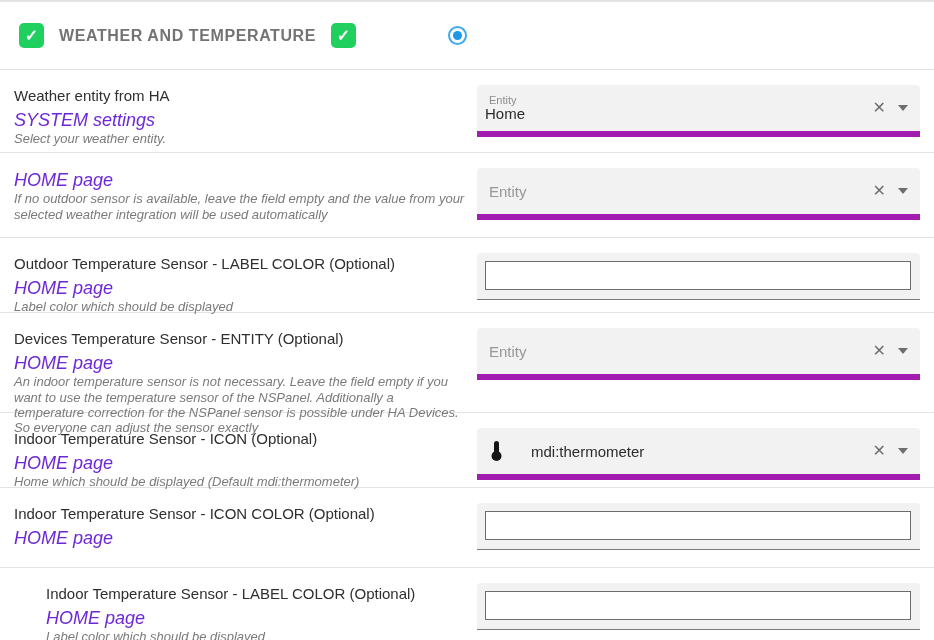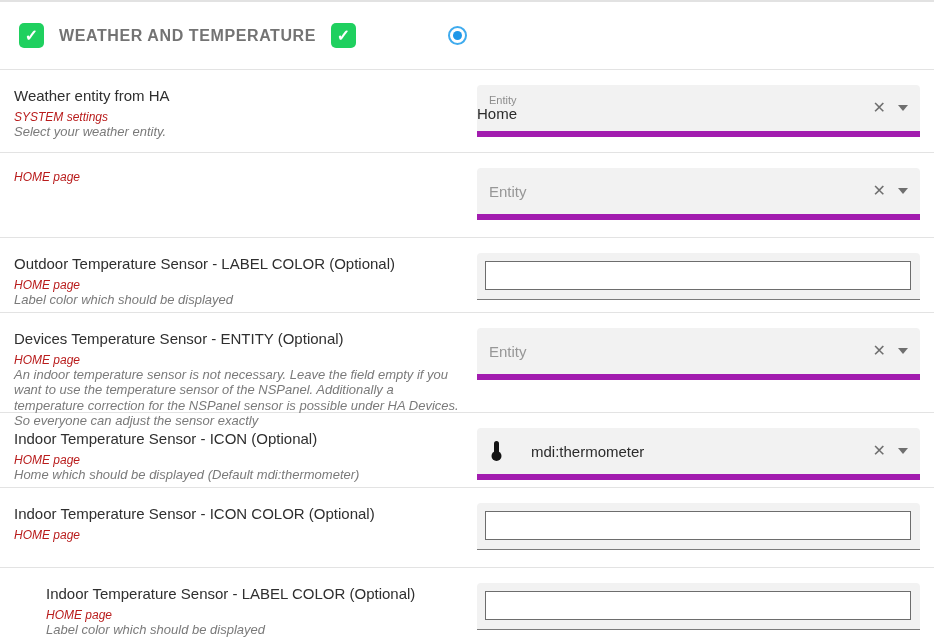--- a/index.html
+++ b/index.html
@@ -44,21 +44,21 @@
   
   .section {
     display: flex;
     border-bottom: 1px solid #e3e3e3;
   }
   .left {
     flex: 1 1 auto;
     padding: 17px 10px 0 14px;
   }
   .row-title { font-size: 15px; color: #2f2f2f; margin-bottom: 6px; }
-  .row-context { font-size: 12px; font-style: italic; color: #b91c1c; line-height: 1.18; }
+  .row-context { font-size: 18px; font-style: italic; color: #6d28d9; line-height: 1.18; }
   .row-desc { font-size: 13px; font-style: italic; color: #7a7a7a; line-height: 1.18; max-width: 452px; }
 
   .right {
     flex: 0 0 443px; width: 443px;
     margin-right: 14px;
     padding-top: 15px;
   }
 
   
   .field {
@@ -67,21 +67,21 @@
     background: #f2f2f2;
     border-bottom: 6px solid #a21caf;
     border-radius: 4px 4px 0 0;
     cursor: pointer;
   }
   .field .floating-label {
     position: absolute; top: 9px; left: 12px;
     font-size: 11px; color: #8d8d8d;
   }
   .field .value {
-    position: absolute; bottom: 9px; left: 0;
+    position: absolute; bottom: 9px; left: 8px;
     font-size: 15px; color: #2b2b2b;
   }
   .field .placeholder {
     position: absolute; top: 50%; left: 12px; transform: translateY(-50%);
     font-size: 15px; color: #979797;
   }
   .field .icon-value {
     position: absolute; top: 50%; left: 12px; transform: translateY(-50%);
     display: flex; align-items: center; gap: 27px;
     font-size: 15px; color: #2b2b2b;
@@ -164,20 +164,21 @@
           <span class="clear-x">✕</span>
           <span class="caret"></span>
         </span>
       </div>
     </div>
   </div>
 
   <div class="section s1">
     <div class="left">
       <div class="row-context">HOME page</div>
+      <div class="row-desc">If no outdoor sensor is available, leave the field empty and the value from your selected weather integration will be used automatically</div>
     </div>
     <div class="right">
       <div class="field">
         <span class="placeholder">Entity</span>
         <span class="field-controls">
           <span class="clear-x">✕</span>
           <span class="caret"></span>
         </span>
       </div>
     </div>

